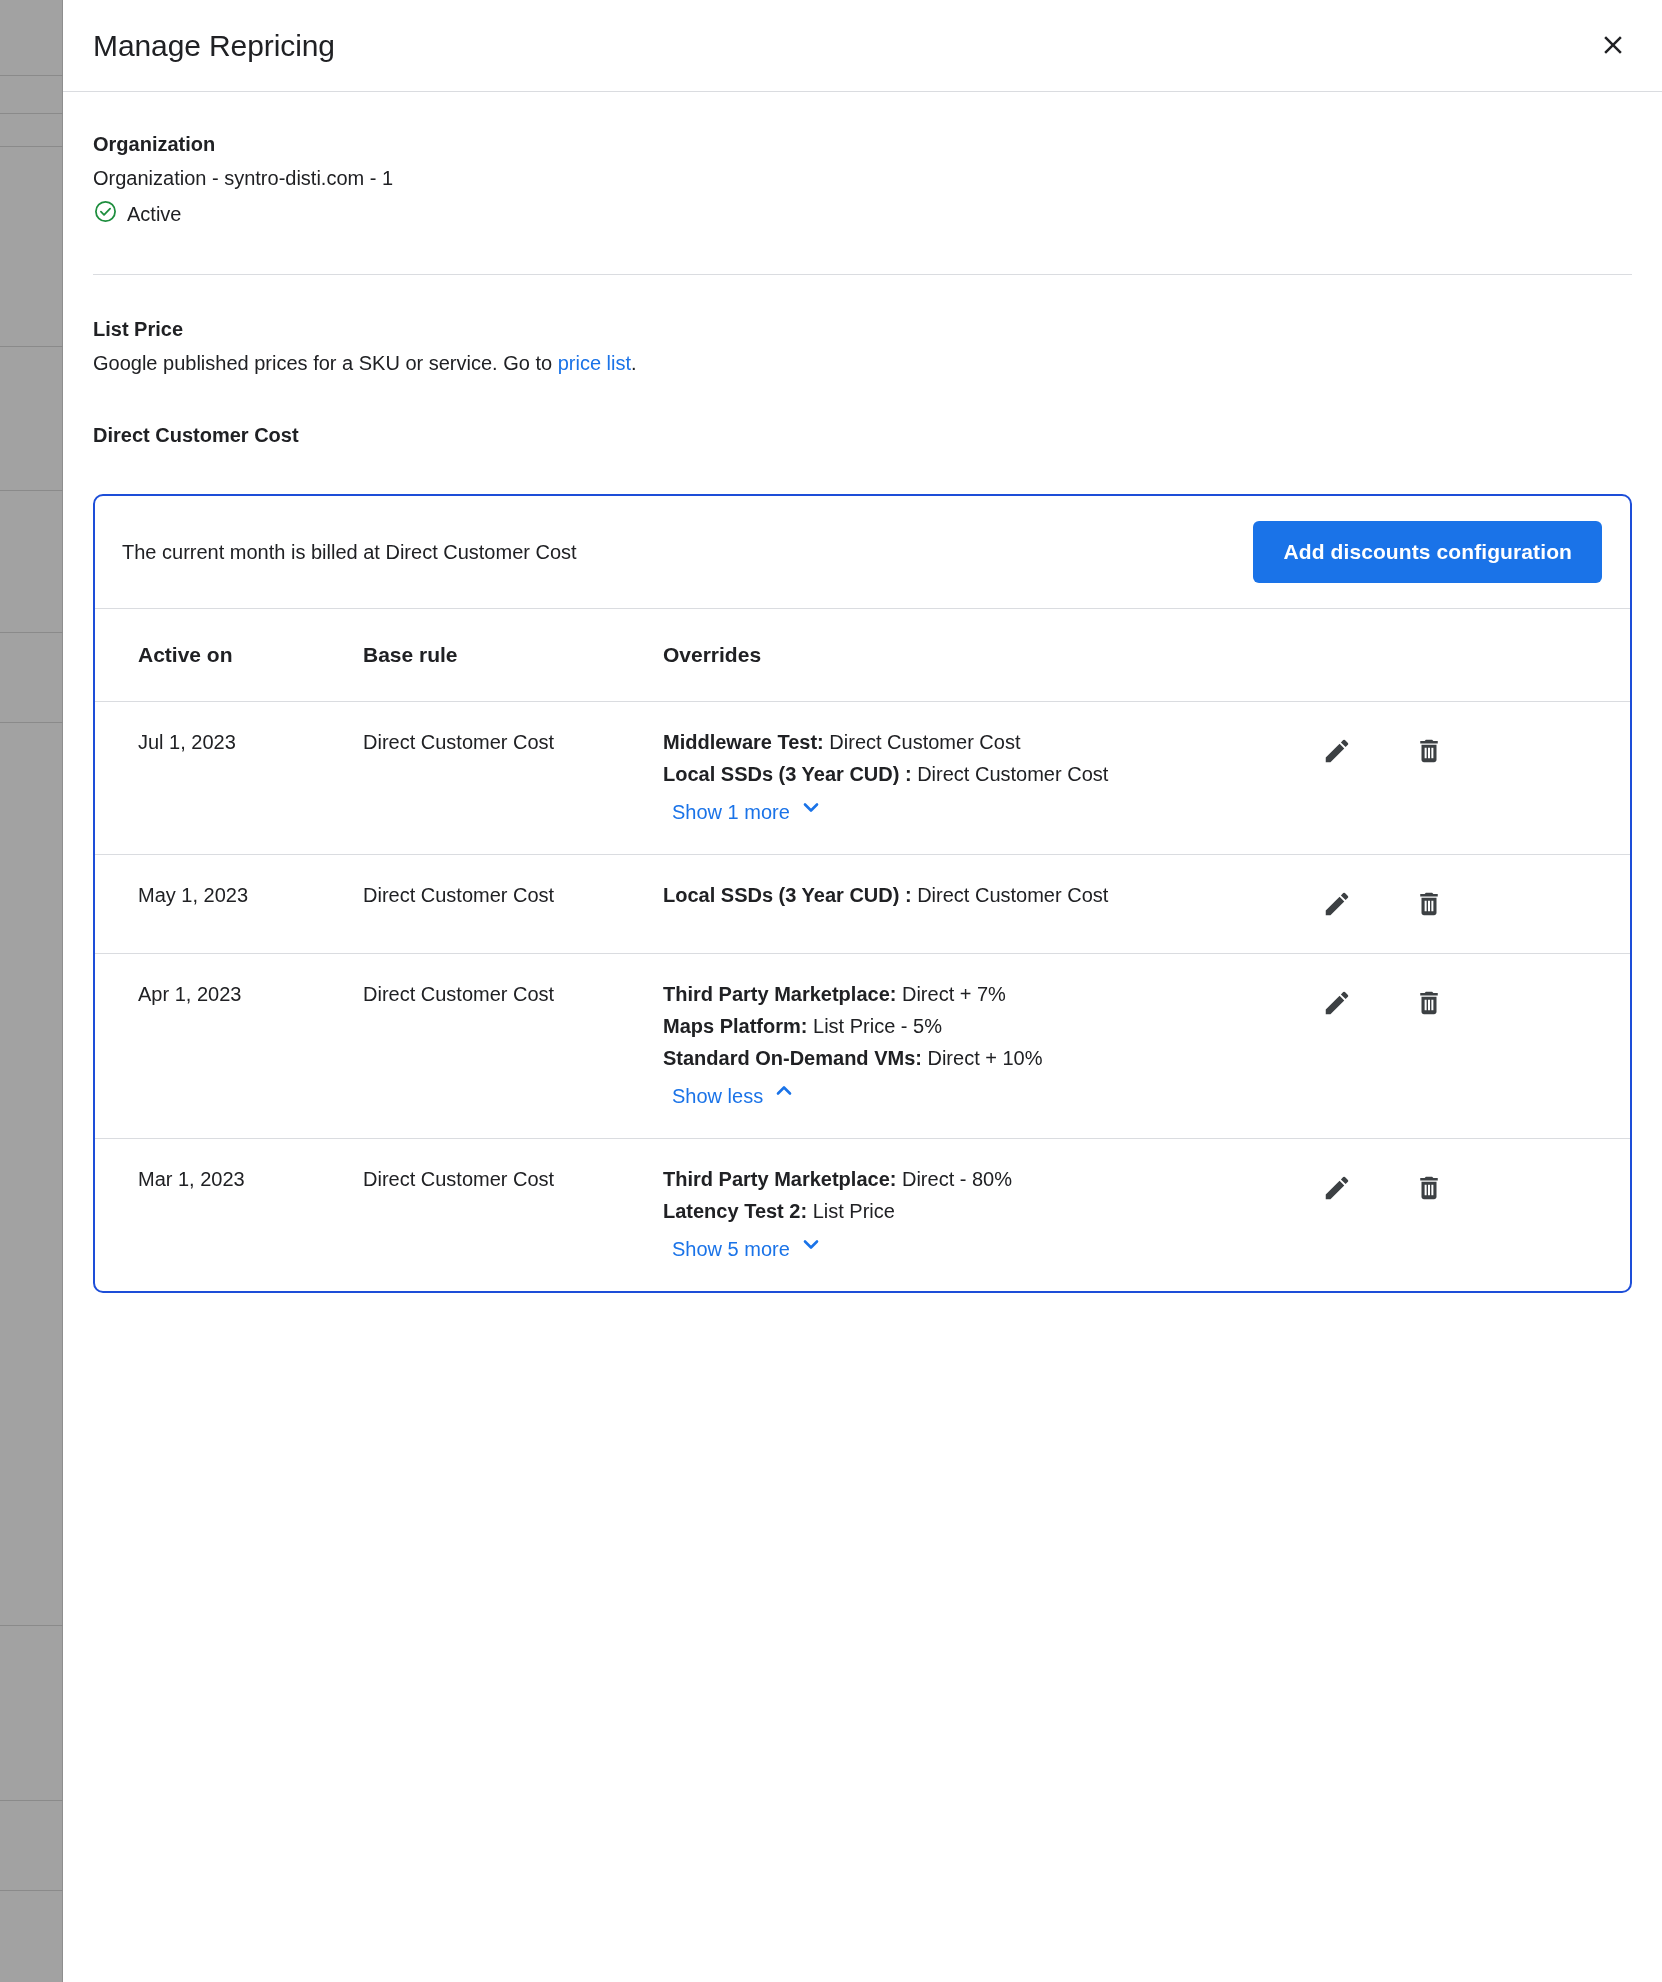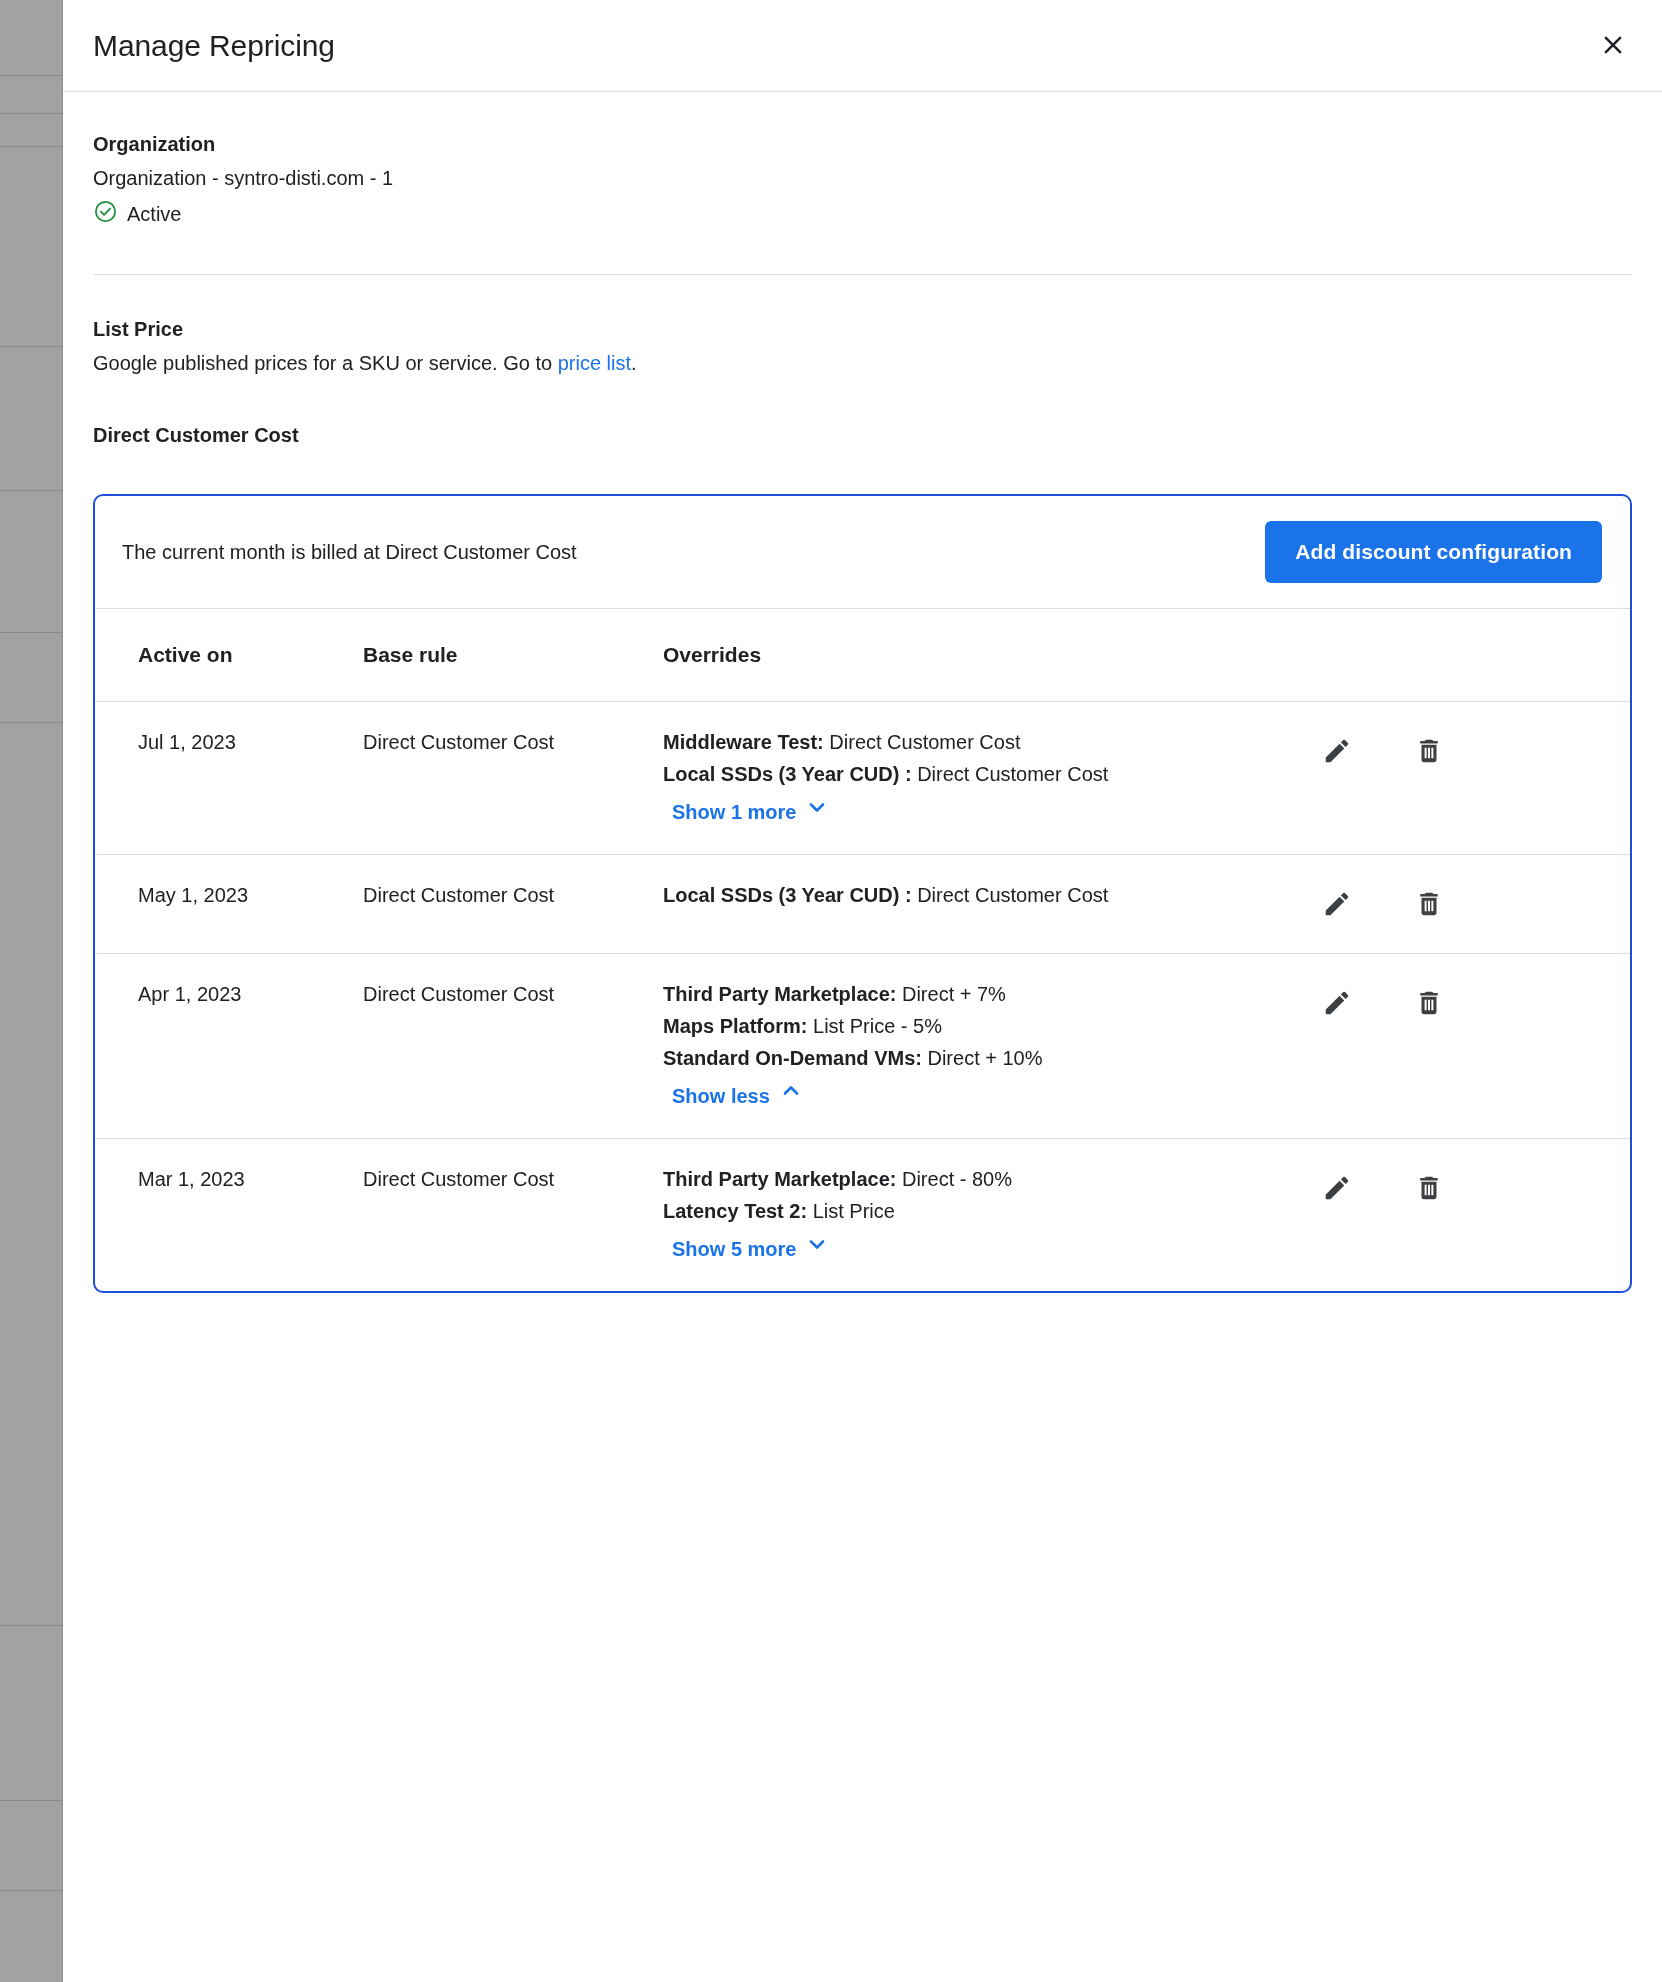--- a/index.html
+++ b/index.html
@@ -208,21 +208,20 @@
   .show-toggle {
     color: #1a73e8;
     font-size: 20px;
     cursor: pointer;
     display: inline-flex;
     align-items: center;
     gap: 9px;
     margin-top: 5px;
     margin-left: 9px;
     user-select: none;
-    font-weight: bold;
   }
   .chev { display: inline-block; }
 
   .actions {
     display: flex;
     align-items: flex-start;
     gap: 46px;
     padding-top: 2px;
     padding-left: 24px;
   }
@@ -292,21 +291,21 @@
         <div class="desc"><span>Google published prices for a SKU or service. Go to </span><a class="link" href="#">price list</a><span>.</span></div>
       </div>
 
       <div class="price-block second">
         <div class="label-strong">Direct Customer Cost</div>
       </div>
 
       <div class="card">
         <div class="card-head">
           <div class="card-head-text">The current month is billed at Direct Customer Cost</div>
-          <button class="primary-btn">Add discount configuration</button>
+          <button class="primary-btn">Add discounts configuration</button>
         </div>
 
         <table class="repricing">
           <thead>
             <tr>
               <th class="col-date">Active on</th>
               <th class="col-base">Base rule</th>
               <th class="col-over">Overrides</th>
               <th class="col-act"></th>
             </tr>

